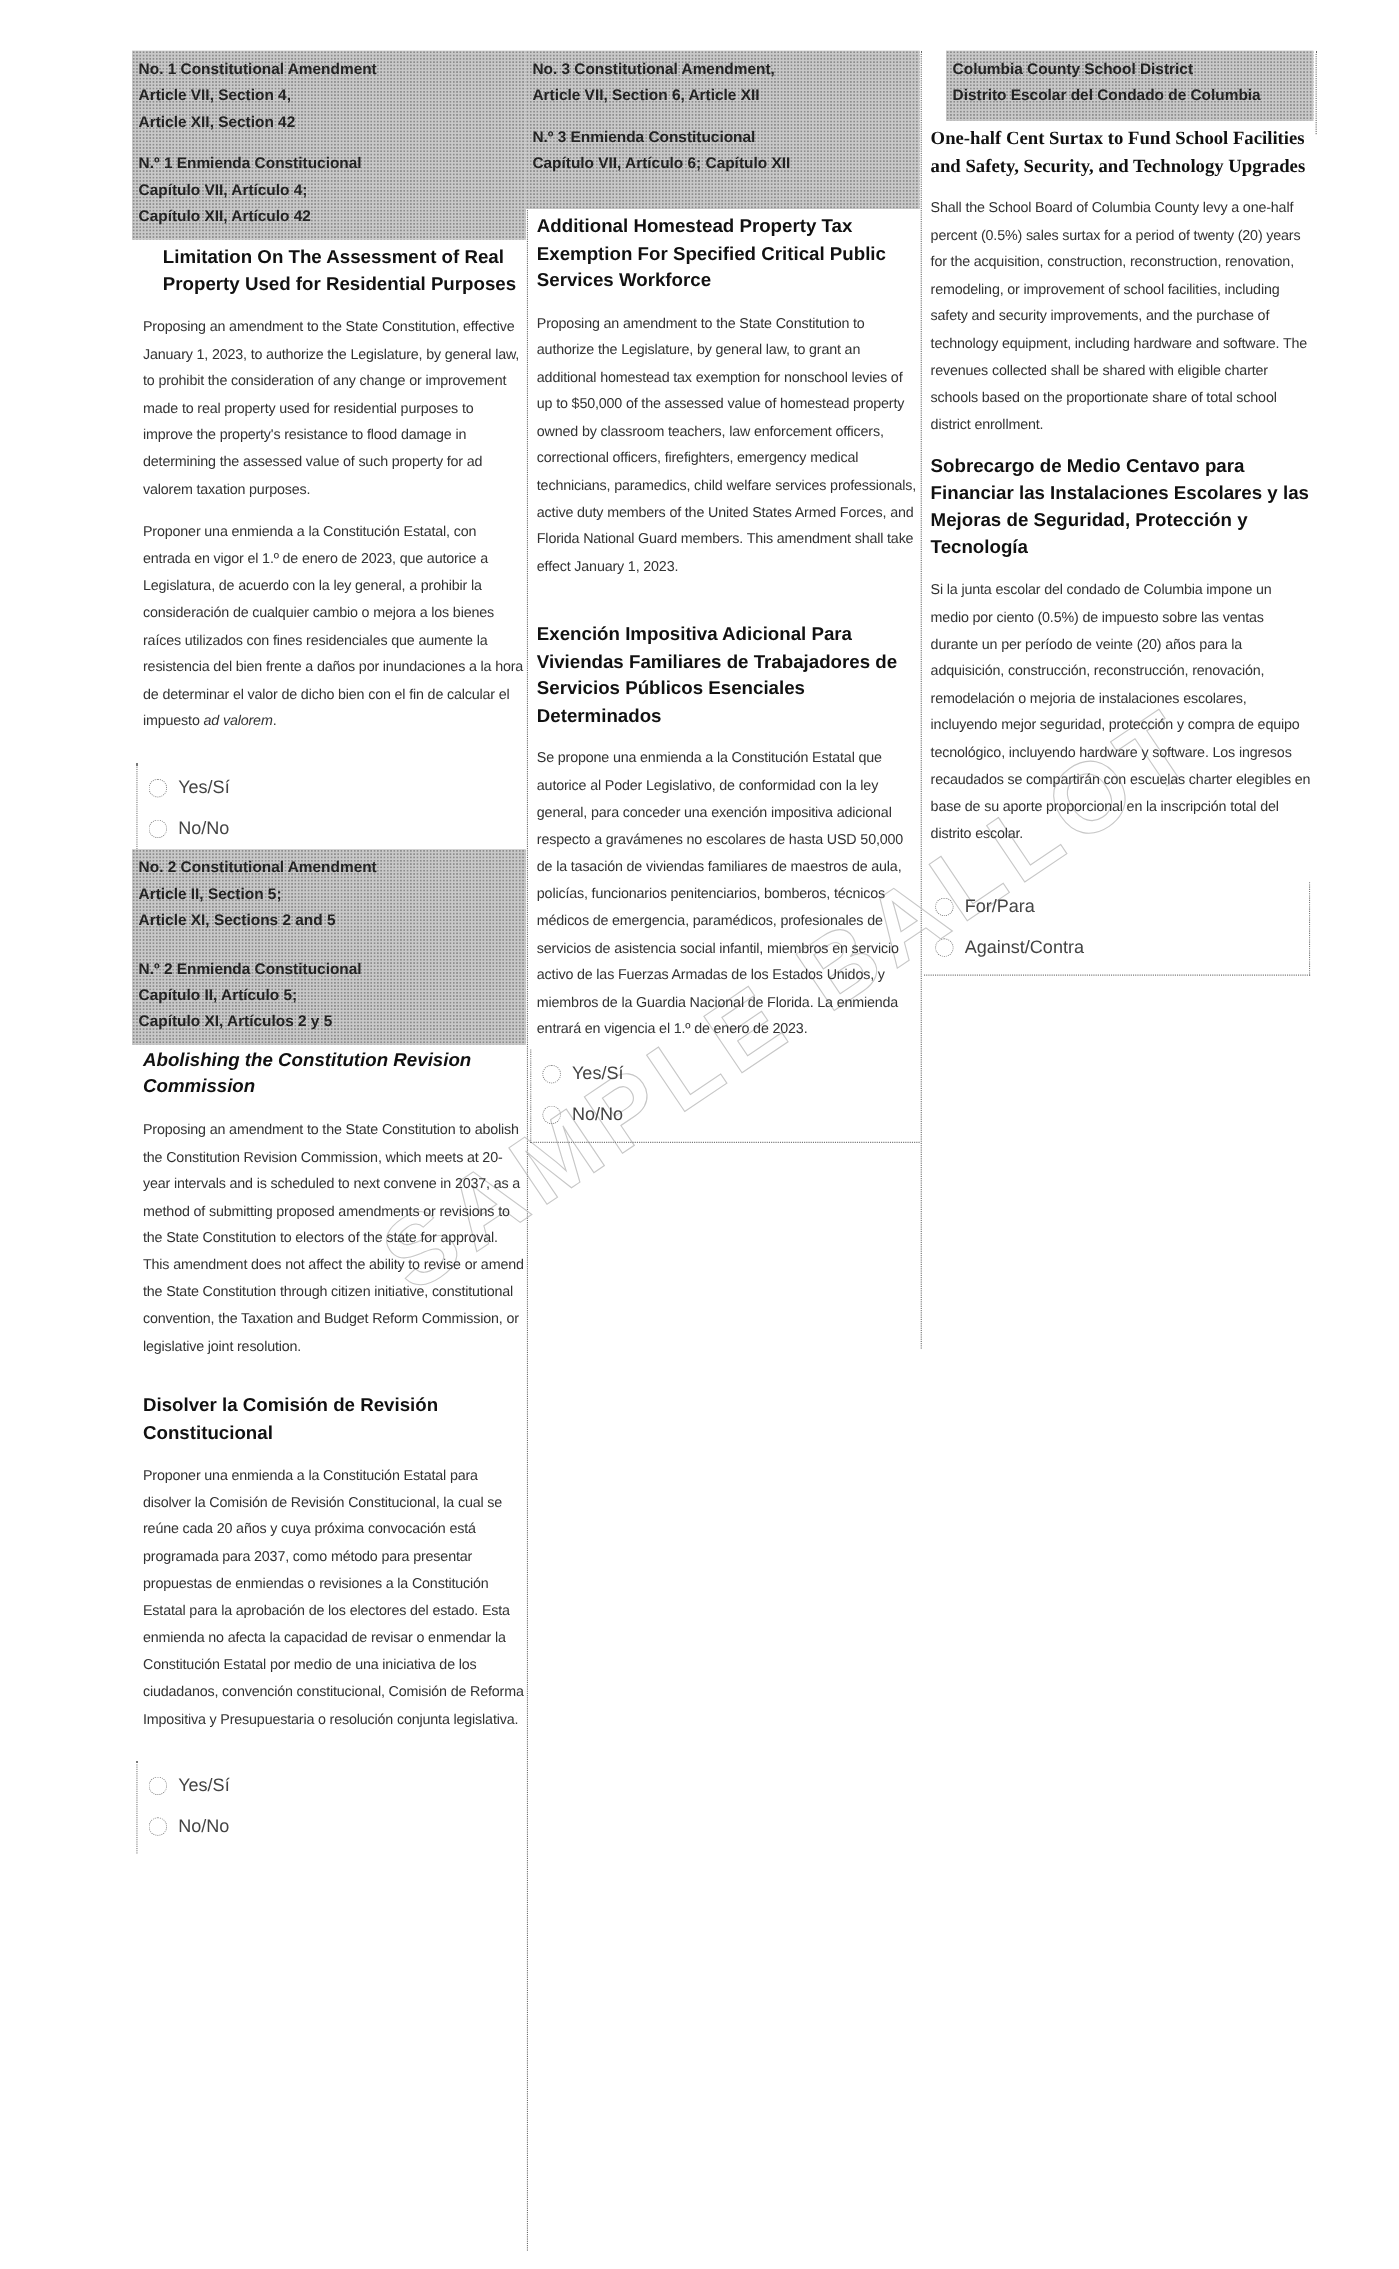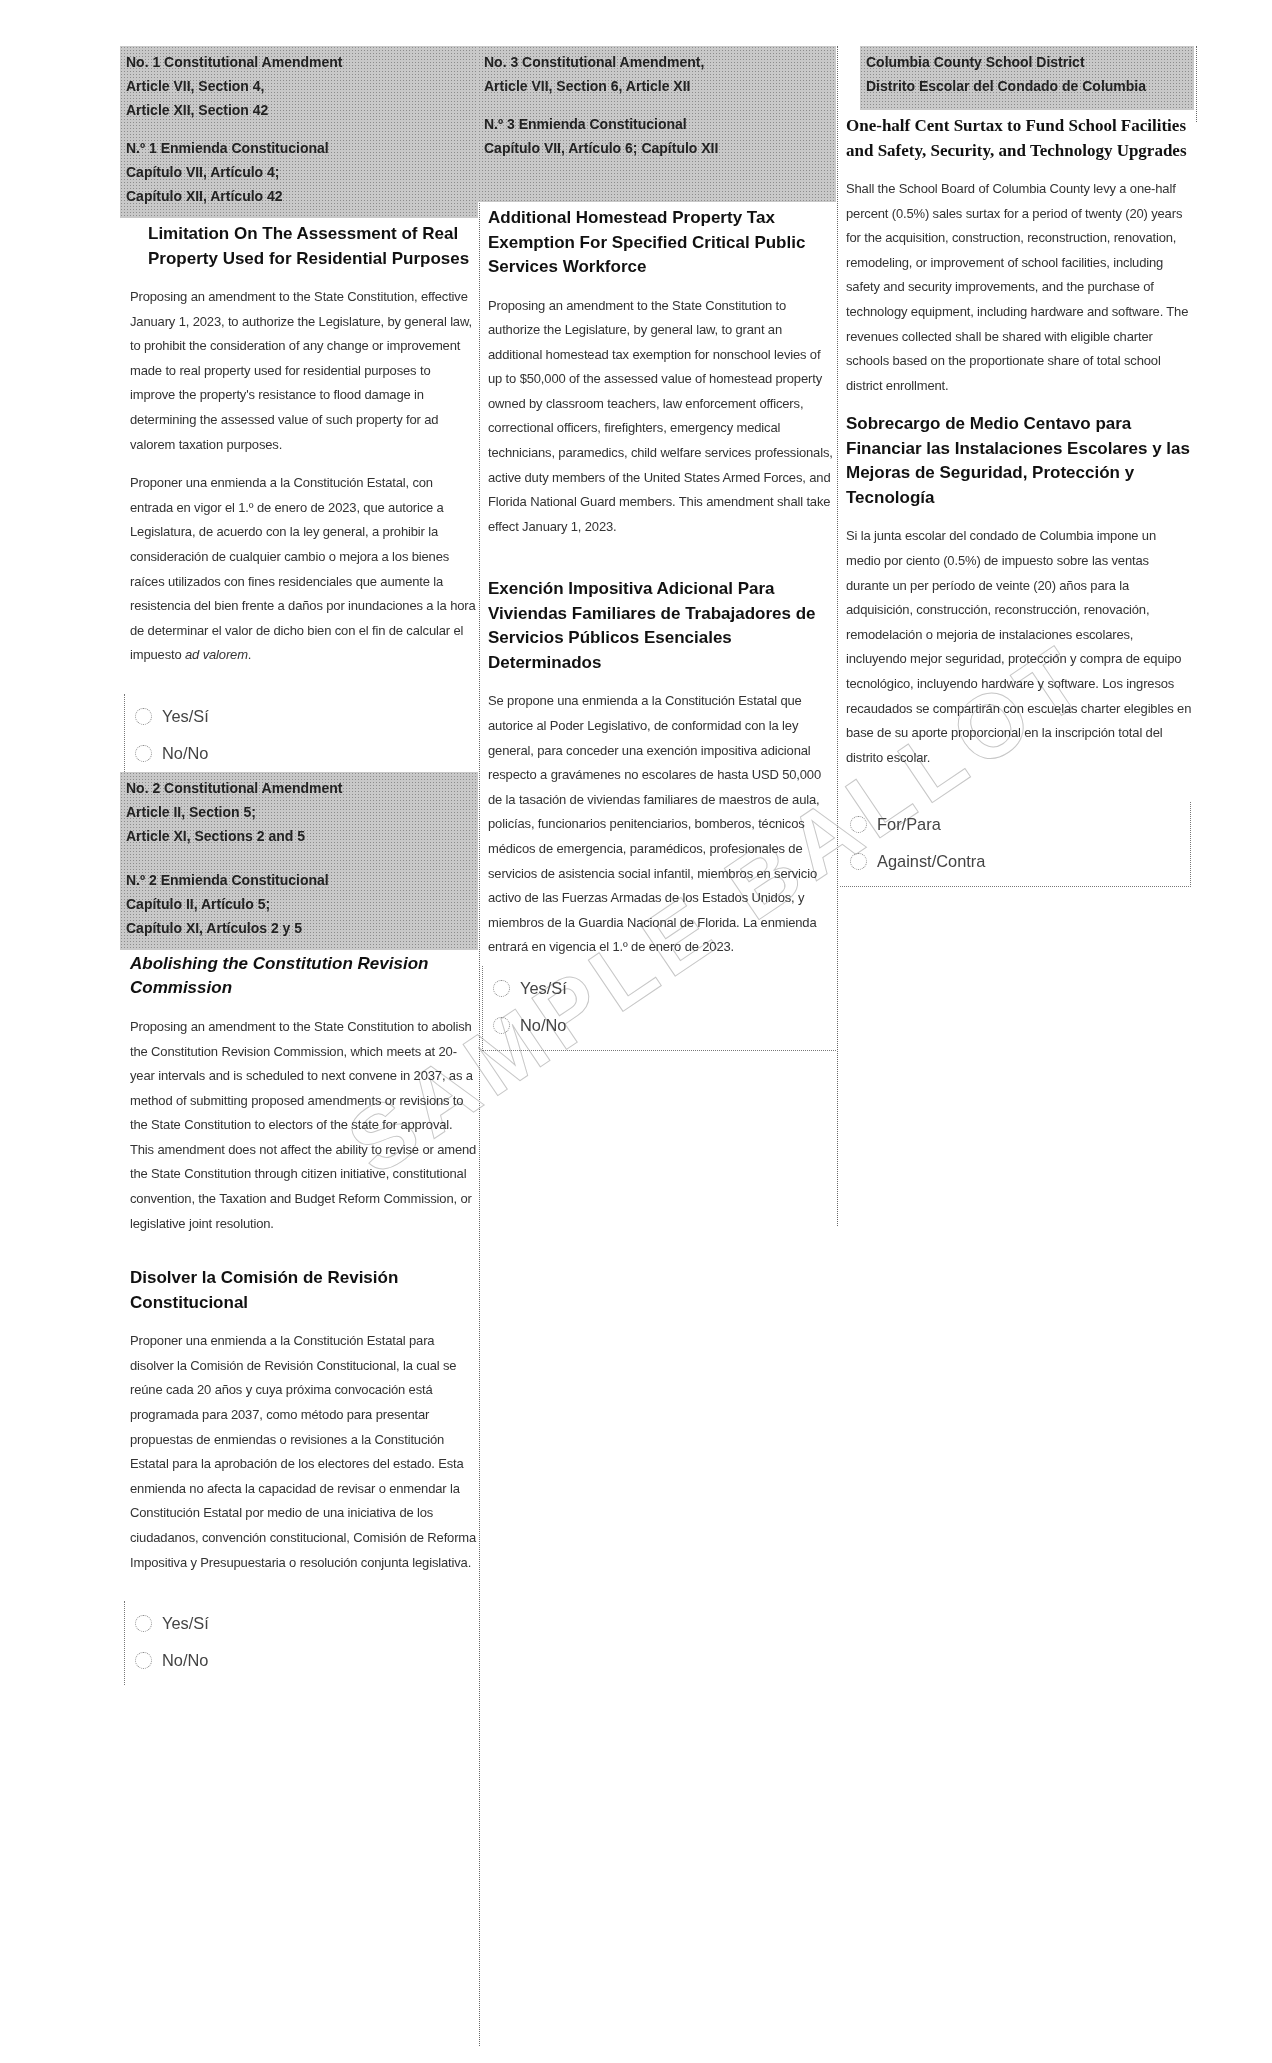--- a/index.html
+++ b/index.html
@@ -111,21 +111,21 @@
       <div class="radio-row">
         <span class="radio-circle"></span>
         <span>No/No</span>
       </div>
     </div>
   </div>
 </div>
 
 <div class="col col2">
   <div>
-    <div class="hdr" style="padding-bottom:42px;">
+    <div class="hdr" style="padding-bottom:30px;">
       <div>No. 3 Constitutional Amendment,</div>
       <div>Article VII, Section 6, Article XII</div>
       <div class="gap"></div>
       <div>N.º 3 Enmienda Constitucional</div>
       <div>Capítulo VII, Artículo 6; Capítulo XII</div>
     </div>
     <div class="title" style="margin-top:4px;">Additional Homestead Property Tax Exemption For Specified Critical Public Services Workforce</div>
     <div class="body-text">Proposing an amendment to  the State Constitution to authorize the Legislature, by general law, to grant an additional homestead tax exemption for  nonschool  levies of up to $50,000 of the assessed value of  homestead property owned by classroom teachers, law enforcement  officers, correctional officers, firefighters, emergency medical  technicians, paramedics, child welfare services professionals,  active duty members of the United States Armed Forces, and  Florida National Guard members. This amendment shall take effect  January 1, 2023.</div>
     <div class="title" style="margin-top:38px;">Exención Impositiva Adicional Para Viviendas Familiares de Trabajadores de Servicios Públicos Esenciales Determinados</div>
     <div class="body-text">Se propone una enmienda a la Constitución Estatal que autorice al Poder Legislativo, de conformidad con la ley general, para conceder una exención impositiva adicional respecto a gravámenes no escolares de hasta USD 50,000 de la tasación de viviendas familiares de maestros de aula, policías, funcionarios penitenciarios, bomberos, técnicos médicos de emergencia, paramédicos, profesionales de servicios de asistencia social infantil, miembros en servicio activo de las Fuerzas Armadas de los Estados Unidos, y miembros de la Guardia Nacional de Florida. La enmienda entrará en vigencia el 1.º de enero de 2023.</div>

